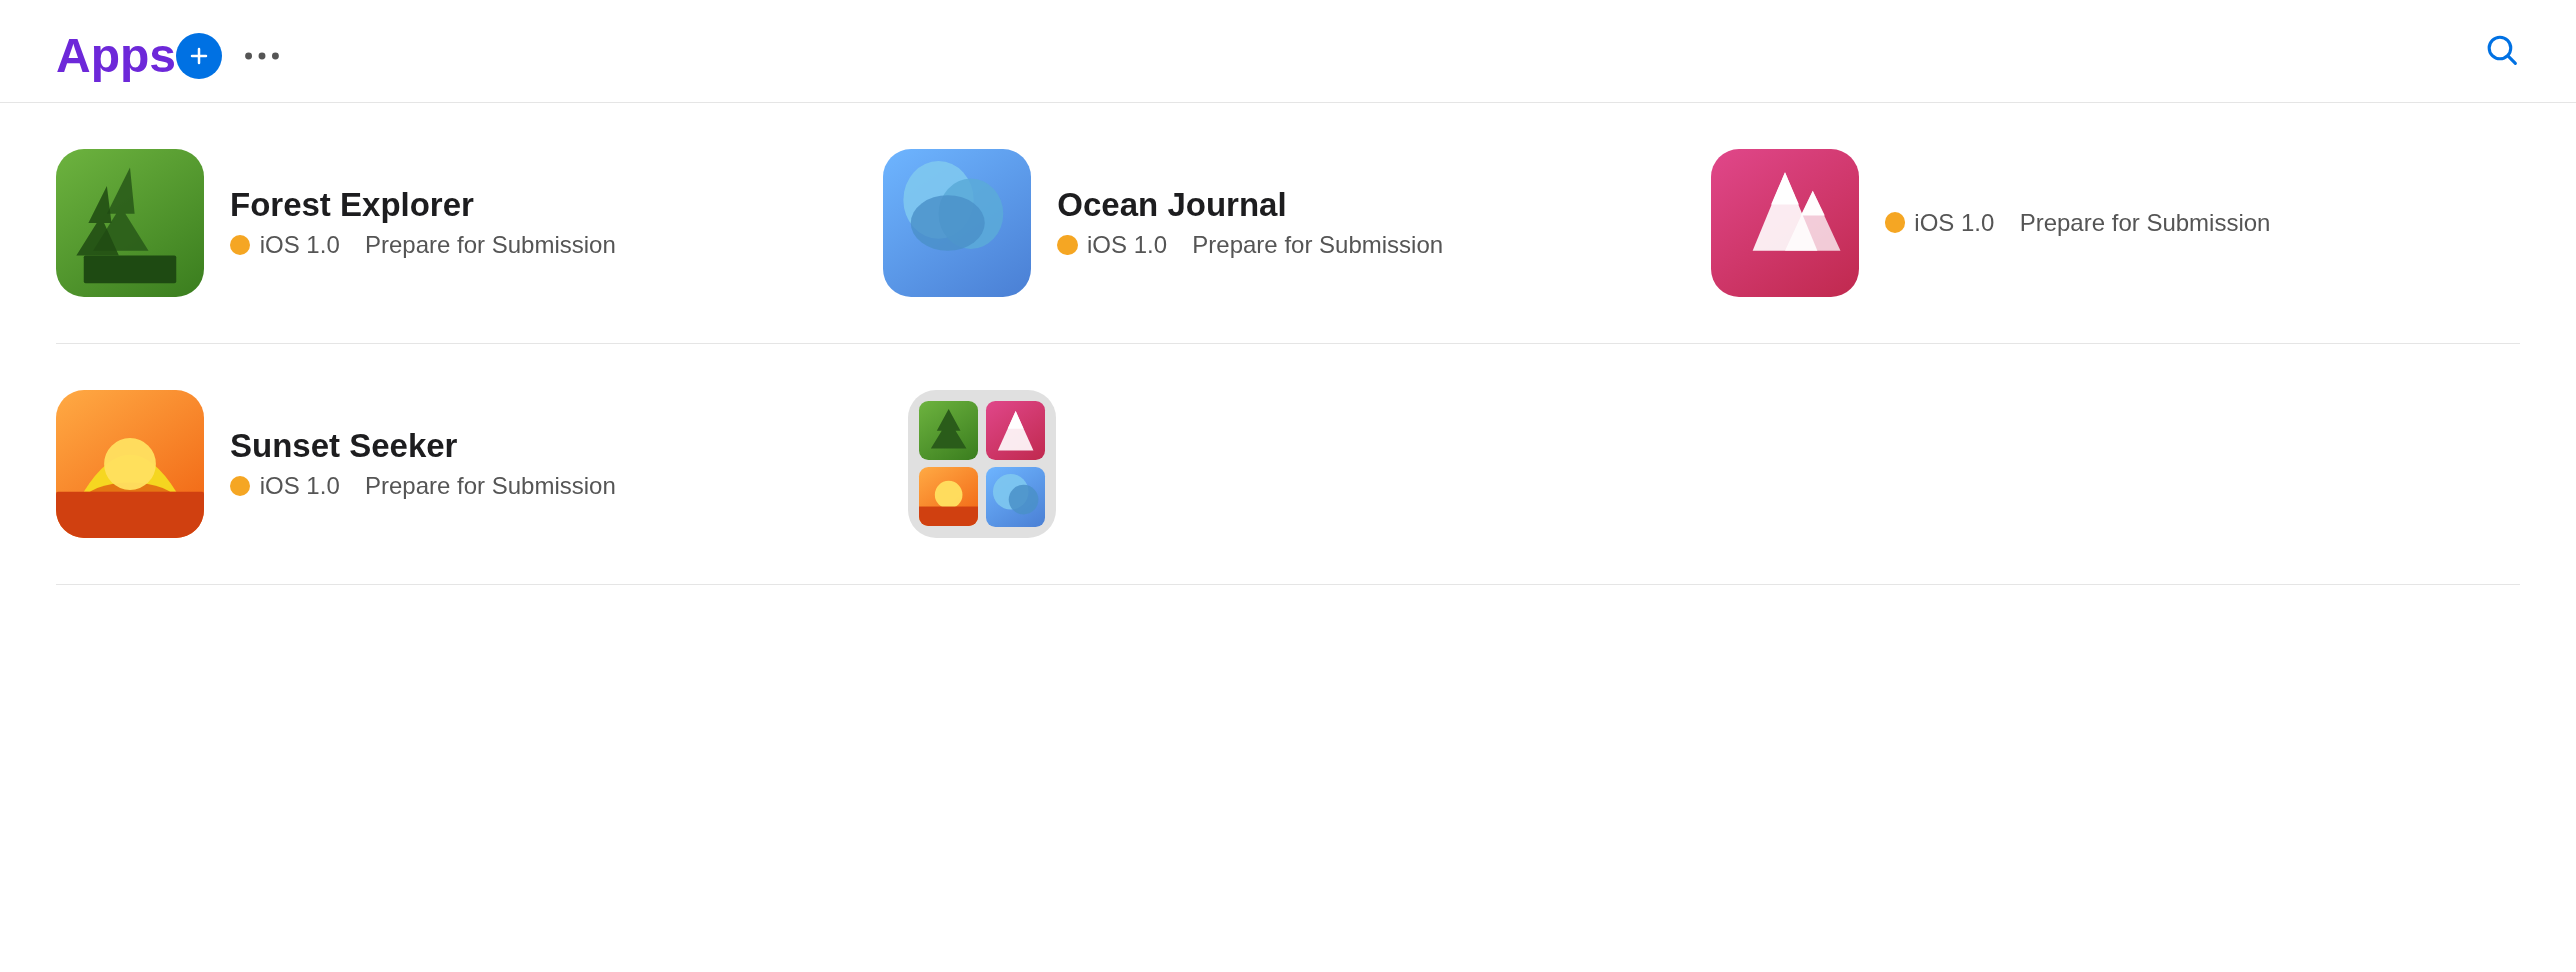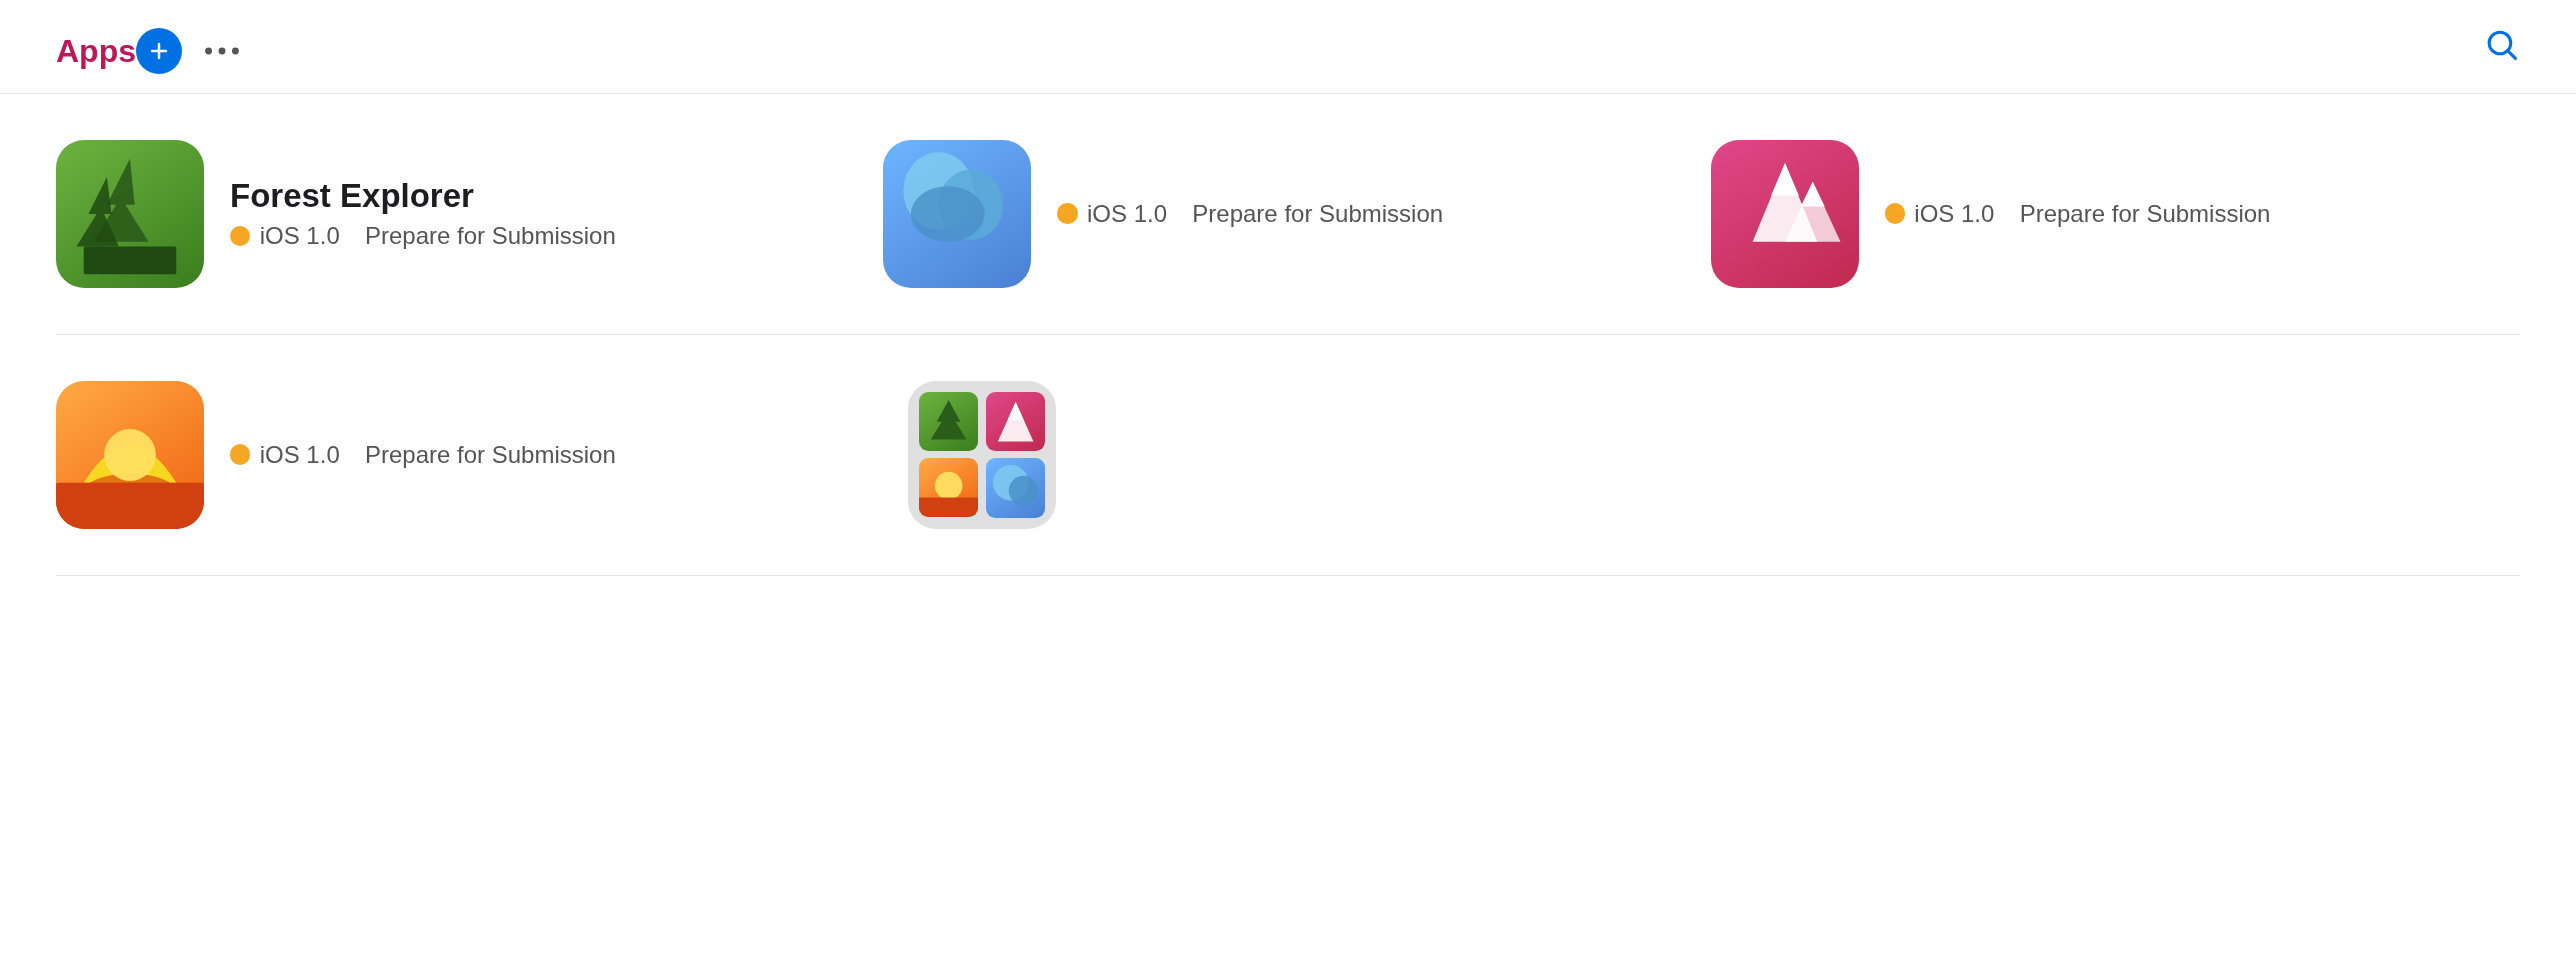--- a/index.html
+++ b/index.html
@@ -18,23 +18,23 @@
 
     .header {
       display: flex;
       align-items: center;
       padding: 28px 56px 18.5px 56px;
       border-bottom: 0.9px solid #e5e5e5;
       position: relative;
     }
 
     .header-title {
-      font-size: 32px;
+      font-size: 48px;
       font-weight: 700;
-      color: #be185d;
+      color: #6d28d9;
     }
 
     .add-button {
       width: 46px;
       height: 46px;
       background: #0071e3;
       border-radius: 50%;
       display: flex;
       align-items: center;
       justify-content: center;
@@ -234,20 +234,21 @@
 
     <div class="app-item">
       <div class="app-icon icon-ocean">
         <svg viewBox="0 0 160 160" fill="none">
           <ellipse cx="60" cy="55" rx="38" ry="42" fill="#7ec8f0" opacity="0.9"></ellipse>
           <ellipse cx="95" cy="70" rx="35" ry="38" fill="#5aaad8" opacity="0.85"></ellipse>
           <ellipse cx="70" cy="80" rx="40" ry="30" fill="#4a90c8" opacity="0.8"></ellipse>
         </svg>
       </div>
       <div class="app-info">
+        <div class="app-name">Ocean Journal</div>
         <div class="app-status">
           <div class="status-dot status-dot-yellow"></div>
           <span>iOS 1.0</span>&nbsp;<span>Prepare for Submission</span>
         </div>
       </div>
     </div>
 
     <div class="app-item">
       <div class="app-icon icon-mountain">
         <svg viewBox="0 0 160 160" fill="none">
@@ -277,20 +278,21 @@
 
           <path d="M30,110 Q80,30 130,110" fill="#f5e020" opacity="0.9"></path>
           <ellipse cx="80" cy="120" rx="50" ry="20" fill="#e05c10" opacity="0.8"></ellipse>
 
           <rect x="0" y="110" width="160" height="50" fill="#d04010" rx="2"></rect>
 
           <circle cx="80" cy="80" r="28" fill="#ffe060" opacity="0.95"></circle>
         </svg>
       </div>
       <div class="app-info">
+        <div class="app-name">Sunset Seeker</div>
         <div class="app-status">
           <div class="status-dot status-dot-yellow"></div>
           <span>iOS 1.0</span>&nbsp;<span>Prepare for Submission</span>
         </div>
       </div>
     </div>
 
     <div class="app-item">
       <div class="app-icon" style="background:#e0e0e0; padding:11px; display:grid; grid-template-columns:1fr 1fr; grid-template-rows:1fr 1fr; gap:7.4px;">
 

